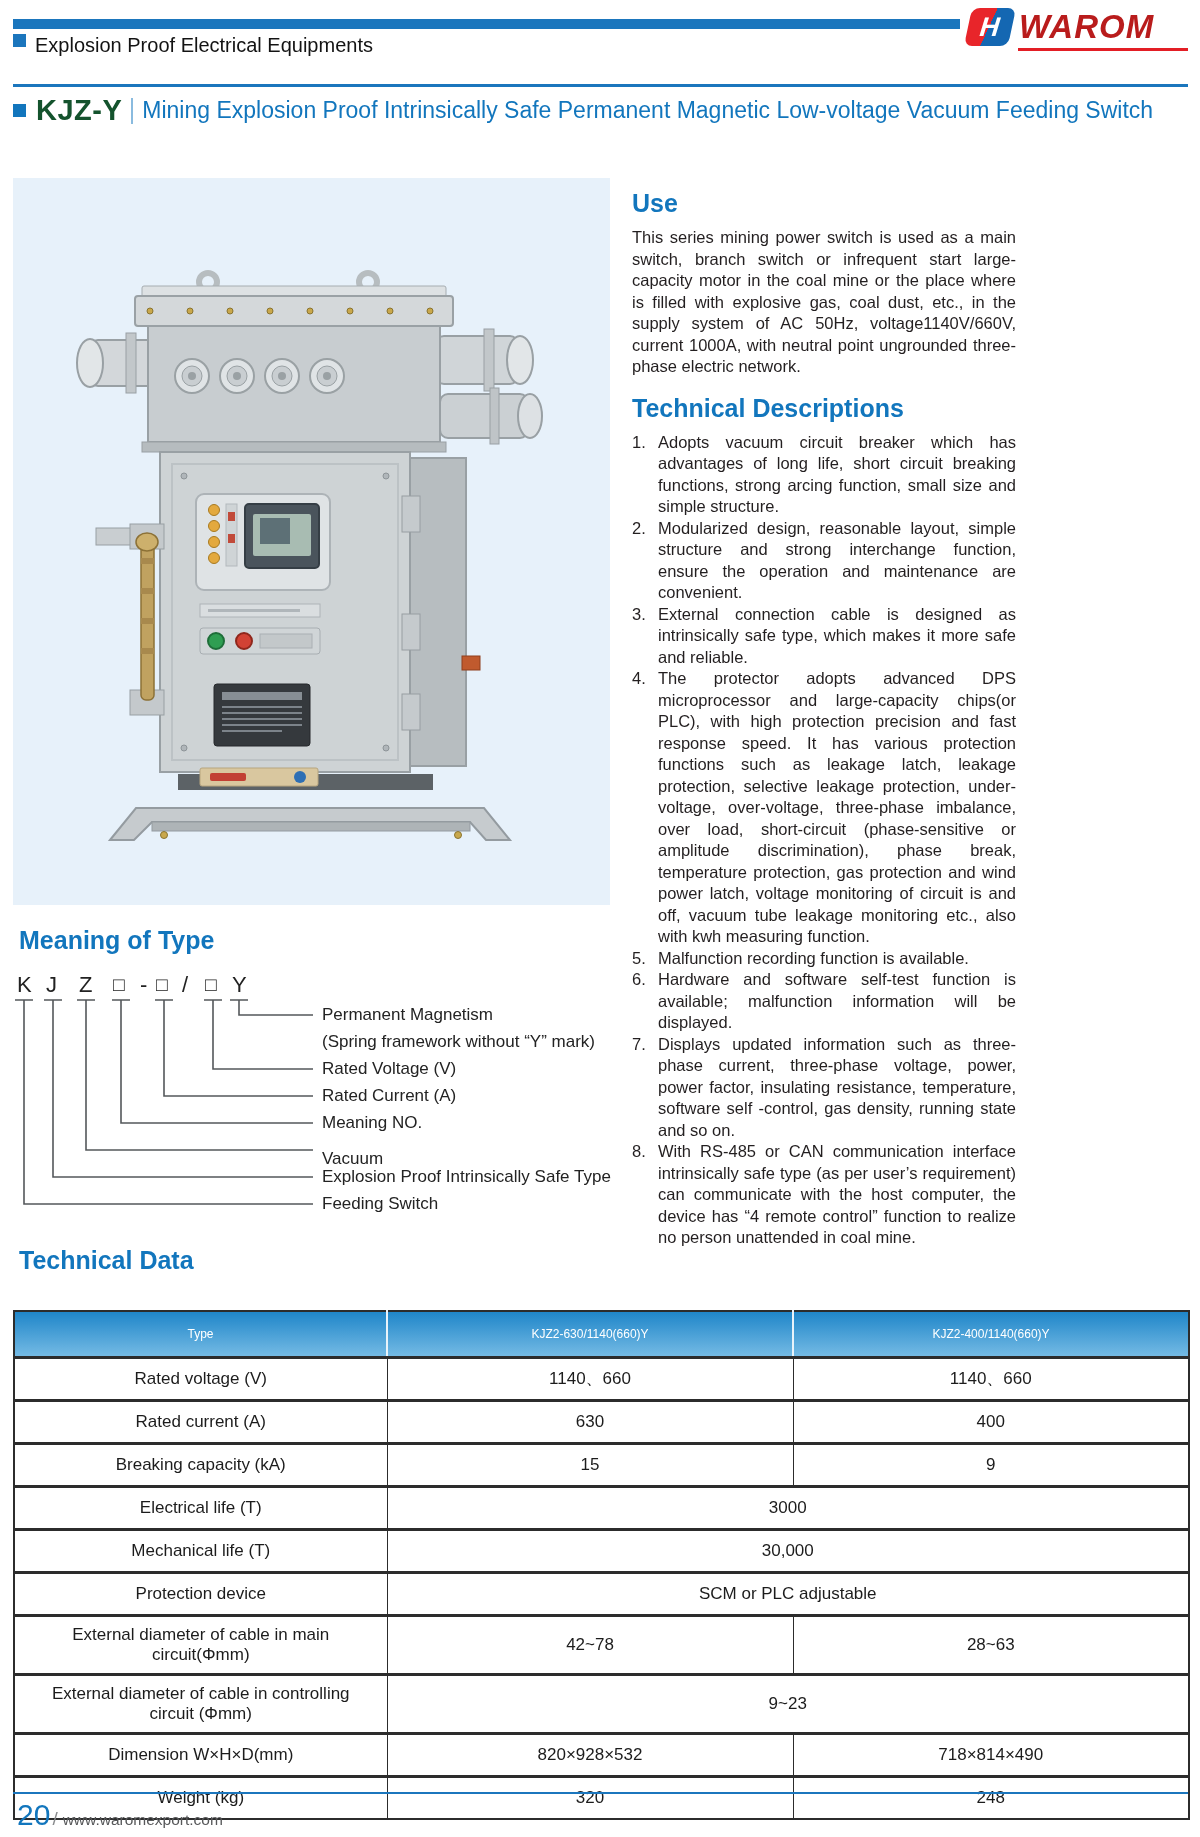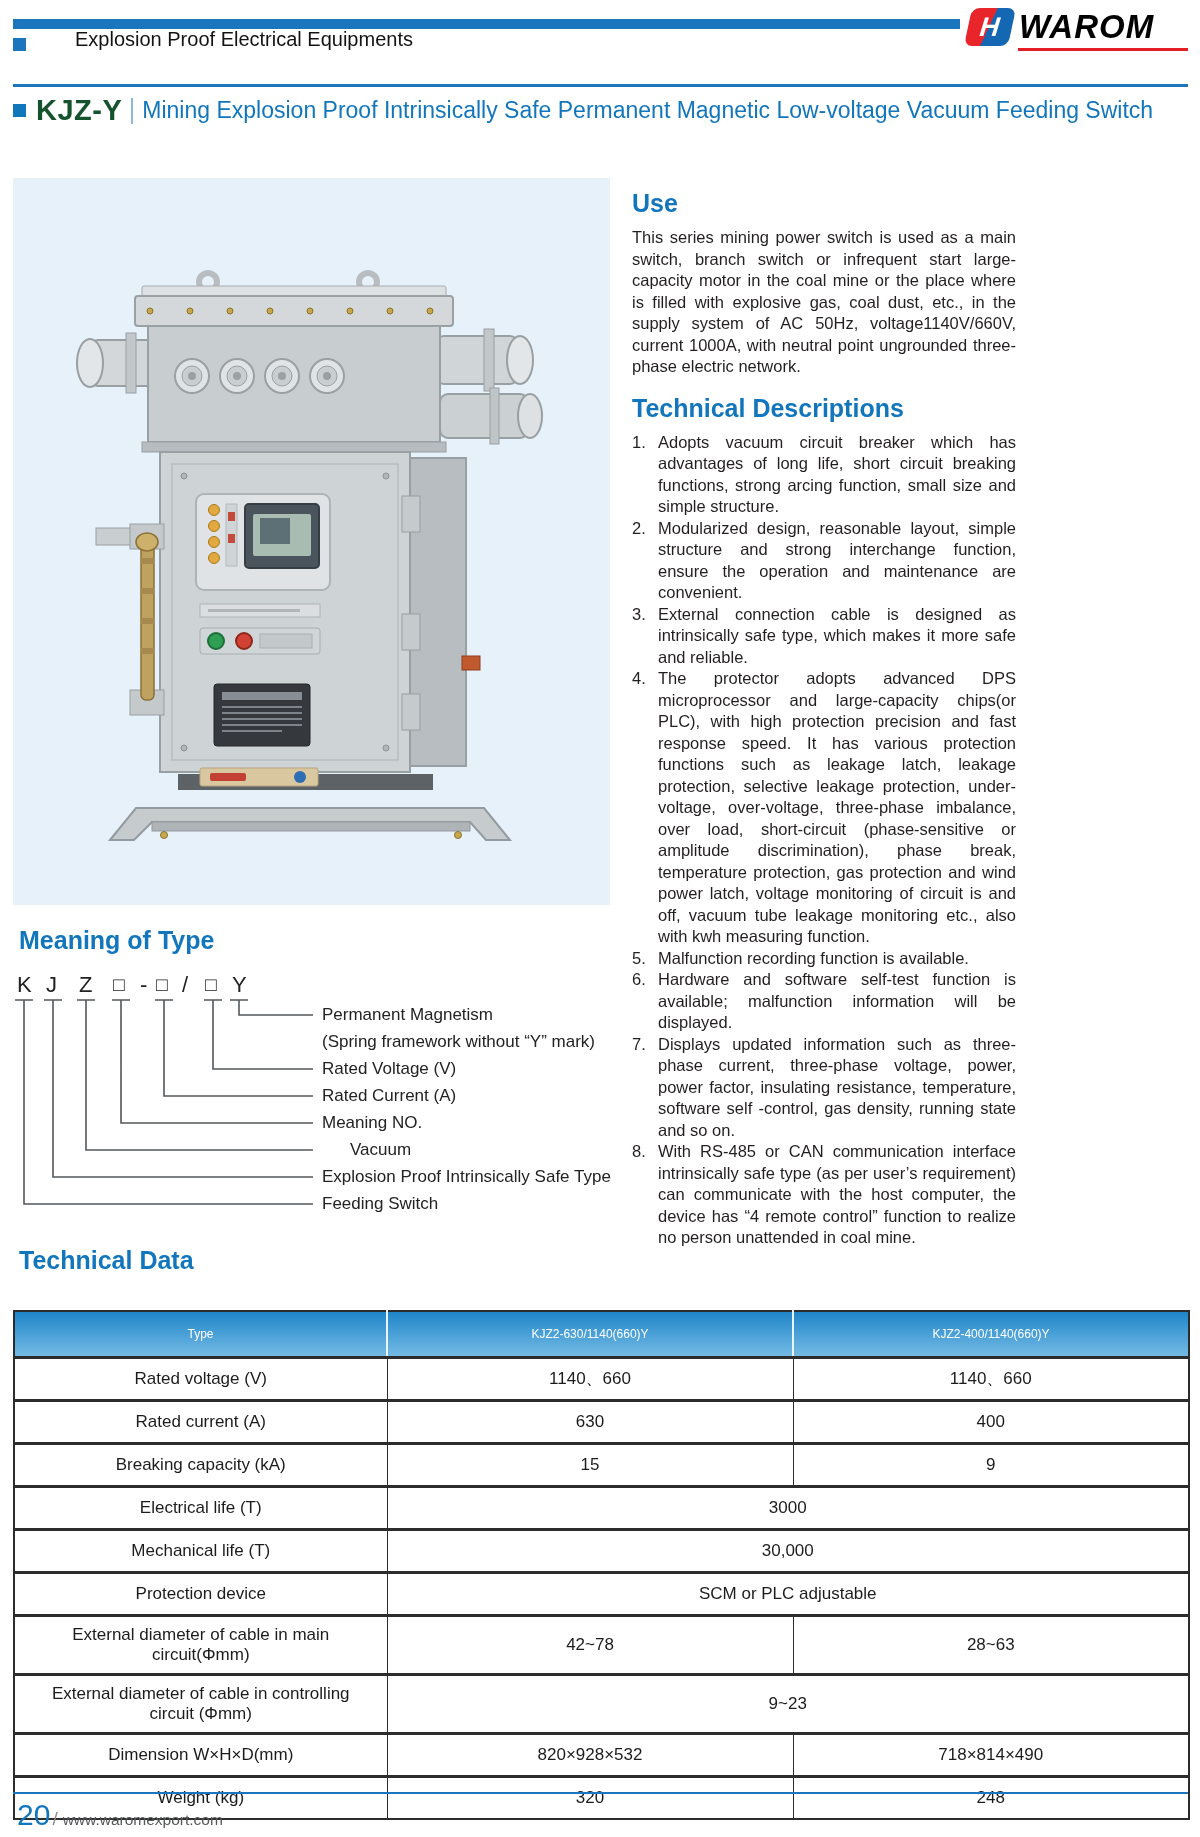--- a/index.html
+++ b/index.html
@@ -8,23 +8,23 @@
     font-family:"Liberation Sans", sans-serif;color:#231f20;overflow:hidden;
   }
   
   .topbar{position:absolute;left:13px;top:19px;width:947px;height:10px;background:#1b76bd;}
   .logo{position:absolute;left:968px;top:8px;width:220px;}
   .logo-row{display:flex;align-items:center;gap:7px;}
   .logo-icon{width:44px;height:38px;border-radius:8px;transform:skewX(-12deg);
     background:linear-gradient(104deg,#e8252a 48%,#1467b2 48%);
     display:flex;align-items:center;justify-content:center;overflow:hidden;}
   .logo-icon span{color:#fff;font-weight:bold;font-style:italic;font-size:27px;transform:skewX(6deg);}
-  .logo-text{font-size:33px;font-weight:bold;font-style:italic;color:#000000;letter-spacing:1px;}
+  .logo-text{font-size:33px;font-weight:bold;font-style:italic;color:#b91c1c;letter-spacing:1px;}
   .logo-underline{height:3px;background:#e31e25;margin:2px 0 0 50px;}
-  .eyebrow{position:absolute;left:13px;top:28px;font-size:20px;color:#131313;display:flex;align-items:flex-end;gap:40px;}
+  .eyebrow{position:absolute;left:13px;top:34px;font-size:20px;color:#131313;display:flex;align-items:flex-start;}
   .sq{display:inline-block;width:13px;height:13px;background:#1b76bd;margin-right:9px;}
   .rule2{position:absolute;left:13px;top:84px;width:1175px;height:3px;background:#1b76bd;}
   .titlebar{position:absolute;left:13px;top:94px;width:1180px;display:flex;align-items:center;}
   .sq2{display:inline-block;width:13px;height:13px;background:#1276bd;margin-right:10px;flex:none;}
   .product-code{font-size:29px;font-weight:bold;color:#14532d;letter-spacing:.5px;}
   .title-divider{width:2px;height:26px;background:#8abbdf;margin:0 9px;flex:none;}
   .product-title{font-size:23px;color:#1276bd;white-space:nowrap;}
   
   .photo-panel{position:absolute;left:13px;top:178px;width:597px;height:727px;background:#e7f1fa;}
   .photo-svg{position:absolute;left:25px;top:12px;width:545px;height:700px;}
@@ -268,21 +268,21 @@
   <svg class="type-svg" viewBox="0 0 612 236">
     <path d="M2 2H20 M31 2H49 M64 2H82 M99 2H117 M142 2H160 M191 2H209 M217 2H235" stroke="#54585b" stroke-width="1.6" fill="none"></path>
     <path d="M226 2V17H300 M200 2V71H300 M151 2V98H300 M108 2V125H300 M73 2V152H300 M40 2V179H300 M11 2V206H300" stroke="#54585b" stroke-width="1.6" fill="none"></path>
   </svg>
   <div>
       <div class="type-label" style="top: 80px;">Permanent Magnetism</div>
       <div class="type-label" style="top: 107px;">(Spring framework without “Y” mark)</div>
       <div class="type-label" style="top: 134px;">Rated Voltage (V)</div>
       <div class="type-label" style="top: 161px;">Rated Current (A)</div>
       <div class="type-label" style="top: 188px;">Meaning NO.</div>
-      <div class="type-label" style="top: 215px; margin-left: 28px;">Vacuum</div>
+      <div class="type-label" style="top: 224px;">Vacuum</div>
       <div class="type-label" style="top: 242px;">Explosion Proof Intrinsically Safe Type</div>
       <div class="type-label" style="top: 269px;">Feeding Switch</div>
     </div>
 </div>
 
 <h2 class="section tech-heading">Technical Data</h2>
 <table class="tech">
   <colgroup>
       <col style="width:373px">
       <col style="width:406px">

